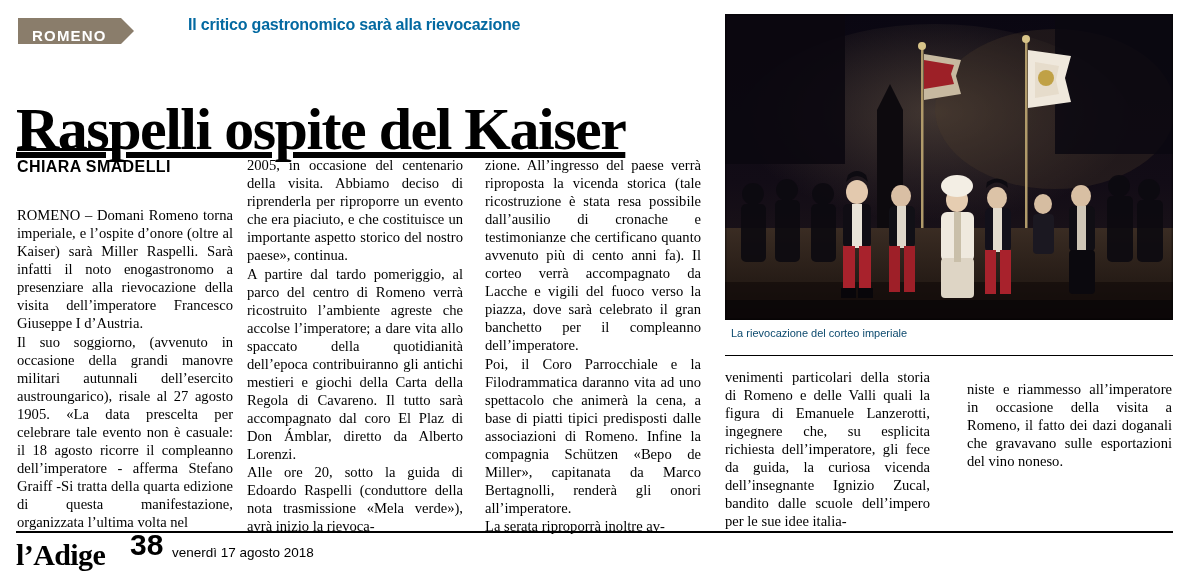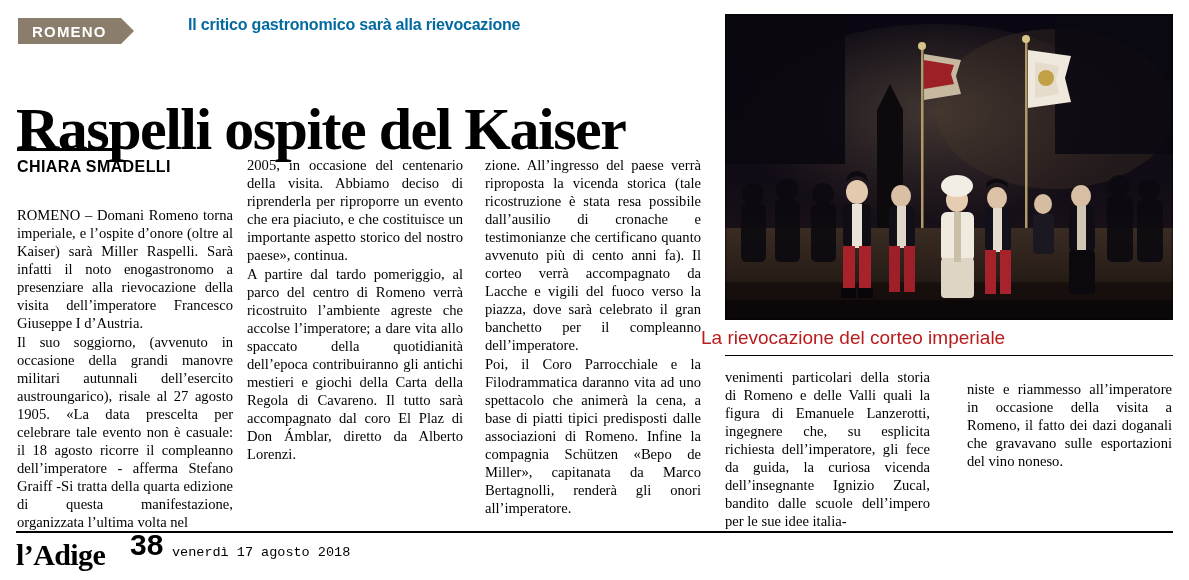--- a/index.html
+++ b/index.html
@@ -26,21 +26,21 @@
     top: 18px;
     display: flex;
     align-items: center;
   }
   .kicker-flag {
     position: relative;
     background: #8a7d6b;
     height: 26px;
     padding: 0 14px 0 14px;
     display: flex;
-    align-items: center;
+    align-items: flex-end;
   }
   .kicker-flag span {
     font-family: "Liberation Sans", sans-serif;
     font-weight: bold;
     font-size: 15px;
     letter-spacing: 1.2px;
     color: #ffffff;
   }
   .kicker-arrow {
     width: 0;
@@ -65,20 +65,21 @@
   .headline {
     position: absolute;
     left: 16px;
     top: 58px;
     width: 700px;
     font-family: "Liberation Serif", serif;
     font-weight: bold;
     font-size: 60px;
     line-height: 62px;
     letter-spacing: -1.5px;
+    text-decoration: underline;
   }
 
   
   .byline-rule {
     position: absolute;
     left: 17px;
     top: 148px;
     width: 96px;
     height: 3px;
     background: #000;
@@ -122,26 +123,26 @@
     left: 725px;
     top: 14px;
     width: 448px;
     height: 306px;
     overflow: hidden;
     background: #05030a;
   }
   .photo svg { display: block; }
   .caption {
     position: absolute;
-    left: 701px;
+    left: 731px;
     top: 327px;
     width: 448px;
     font-family: "Liberation Sans", sans-serif;
-    font-size: 19px;
-    color: #b91c1c;
+    font-size: 11px;
+    color: #0c4a6e;
   }
   .caption-rule {
     position: absolute;
     left: 725px;
     top: 355px;
     width: 448px;
     height: 1px;
     background: #000;
   }
 
@@ -168,21 +169,21 @@
     left: 130px;
     top: 528px;
     font-family: "Liberation Sans", sans-serif;
     font-weight: bold;
     font-size: 30px;
   }
   .footer-date {
     position: absolute;
     left: 172px;
     top: 545px;
-    font-family: Liberation Mono, monospace;
+    font-family: Liberation Sans, sans-serif;
     font-size: 13.5px;
   }
 </style>
 </head>
 <body>
 
 <div id="page">
 
   <div class="kicker-wrap">
     <div class="kicker-flag">
@@ -199,25 +200,27 @@
   <div class="byline">CHIARA SMADELLI</div>
 
   <div class="col c1">
     <p>ROMENO – Domani Romeno torna imperiale, e l’ospite d’onore (oltre al Kaiser) sarà Miller Raspelli. Sarà infatti il noto enogastronomo a presenziare alla rievocazione della visita dell’imperatore Francesco Giuseppe I d’Austria.</p>
     <p>Il suo soggiorno, (avvenuto in occasione della grandi manovre militari autunnali dell’esercito austroungarico), risale al 27 agosto 1905. «La data prescelta per celebrare tale evento non è casuale: il 18 agosto ricorre il compleanno dell’imperatore - afferma Stefano Graiff -Si tratta della quarta edizione di questa manifestazione, organizzata l’ultima volta nel</p>
   </div>
 
   <div class="col c2">
     <p>2005, in occasione del centenario della visita. Abbiamo deciso di riprenderla per riproporre un evento che era piaciuto, e che costituisce un importante aspetto storico del nostro paese», continua.</p>
     <p>A partire dal tardo pomeriggio, al parco del centro di Romeno verrà ricostruito l’ambiente agreste che accolse l’imperatore; a dare vita allo spaccato della quotidianità dell’epoca contribuiranno gli antichi mestieri e giochi della Carta della Regola di Cavareno. Il tutto sarà accompagnato dal coro El Plaz di Don Ámblar, diretto da Alberto Lorenzi.</p>
+    <p>Alle ore 20, sotto la guida di Edoardo Raspelli (conduttore della nota trasmissione «Mela verde»), avrà inizio la rievoca-</p>
   </div>
 
   <div class="col c3">
     <p>zione. All’ingresso del paese verrà riproposta la vicenda storica (tale ricostruzione è stata resa possibile dall’ausilio di cronache e testimonianze che certificano quanto avvenuto più di cento anni fa). Il corteo verrà accompagnato da Lacche e vigili del fuoco verso la piazza, dove sarà celebrato il gran banchetto per il compleanno dell’imperatore.</p>
     <p>Poi, il Coro Parrocchiale e la Filodrammatica daranno vita ad uno spettacolo che animerà la cena, a base di piatti tipici predisposti dalle associazioni di Romeno. Infine la compagnia Schützen «Bepo de Miller», capitanata da Marco Bertagnolli, renderà gli onori all’imperatore.</p>
+    <p>La serata riproporrà inoltre av-</p>
   </div>
 
   <div class="photo">
     <svg width="448" height="306" viewBox="0 0 448 306">
       <defs>
         <linearGradient id="sky" x1="0" y1="0" x2="0" y2="1">
           <stop offset="0%" stop-color="#0a0712"></stop>
           <stop offset="55%" stop-color="#120c16"></stop>
           <stop offset="100%" stop-color="#241a1c"></stop>
         </linearGradient>

